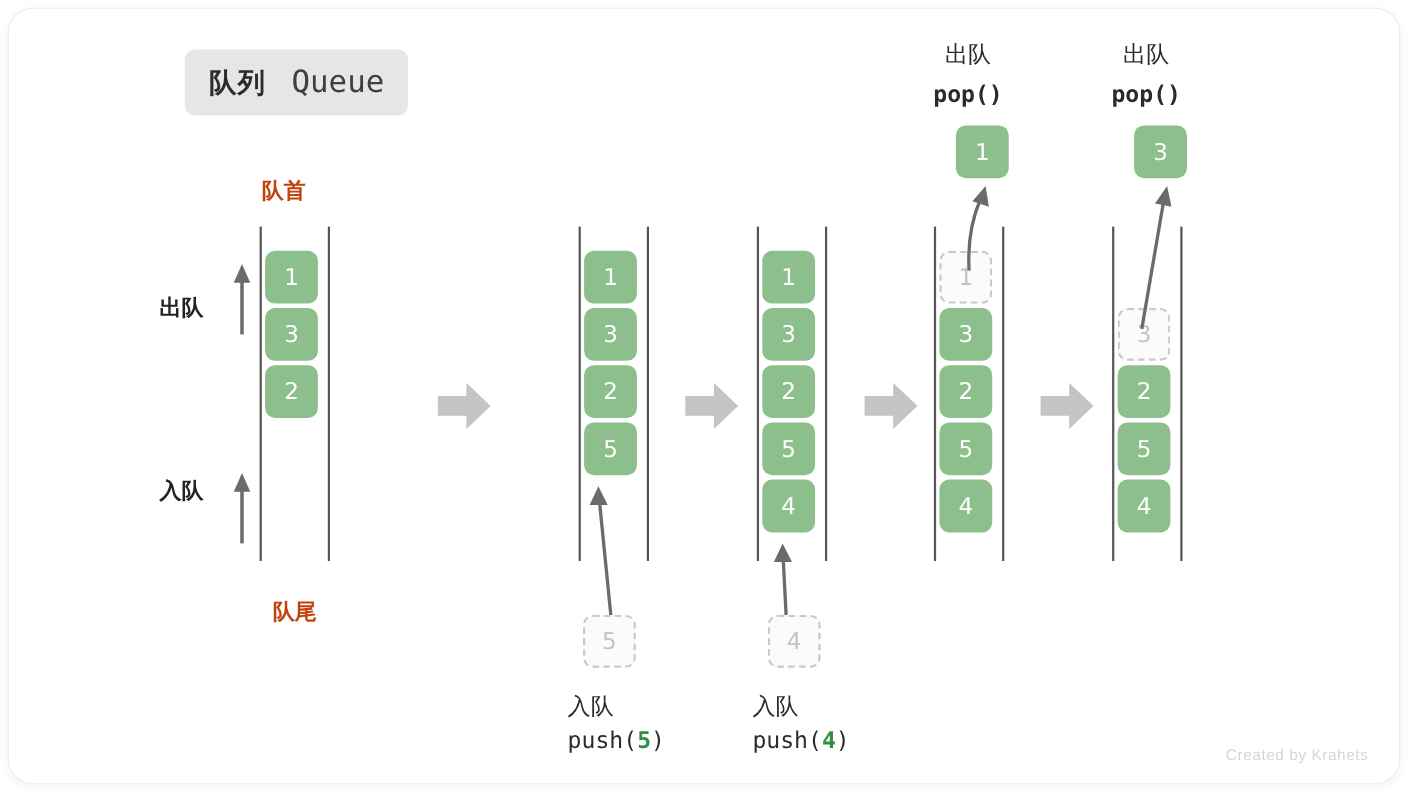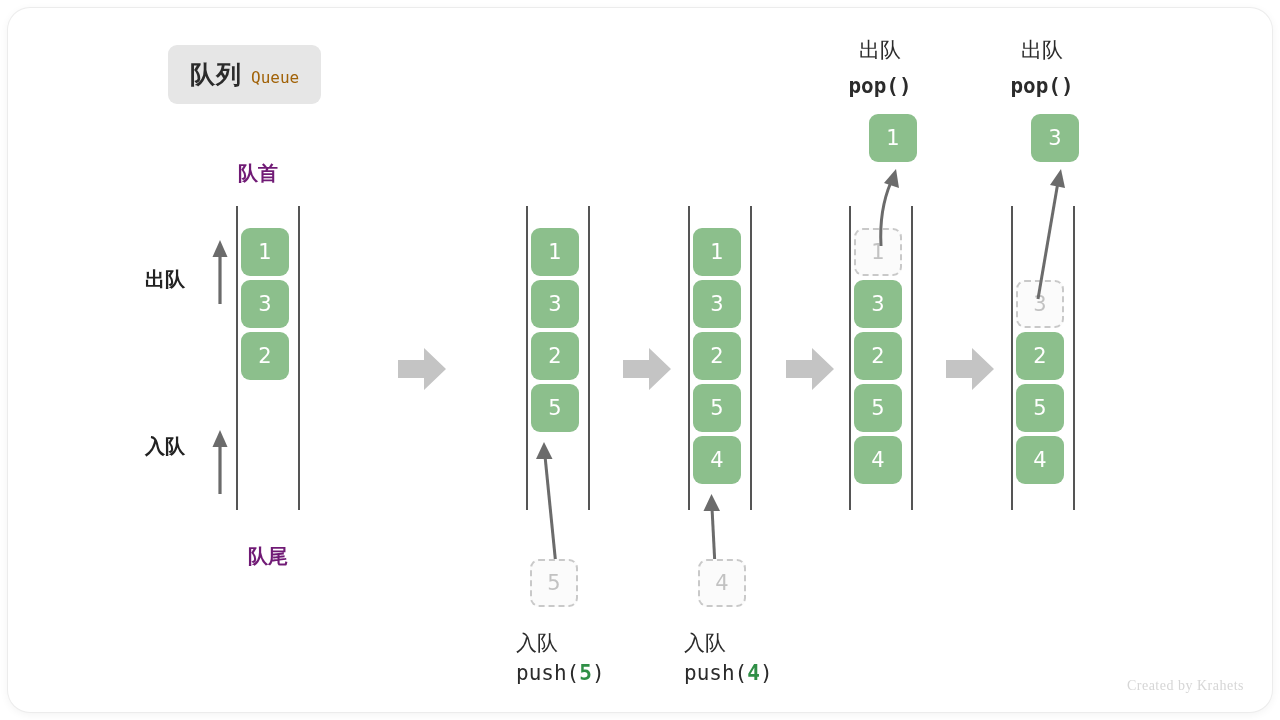--- a/index.html
+++ b/index.html
@@ -14,25 +14,25 @@
     background:#ffffff;border-radius:22px;
     box-shadow:0 0 0 1px #ececec, 0 2px 10px rgba(0,0,0,.06);
   }
   .stage{position:absolute;left:0;top:0;width:1264px;height:704px;}
 
   
   .title-badge{
     position:absolute;left:160px;top:37px;
     background:#e6e6e6;border-radius:9px;
     padding:13px 22px;
-    display:flex;align-items:baseline;gap:9px;
+    display:flex;align-items:baseline;gap:23px;
     color:#2b2b2b;
   }
   .title-cn{font-size:25px;font-weight:bold;letter-spacing:1px;}
-  .title-en{font-size:16px;font-family:"DejaVu Sans Mono","Liberation Mono",monospace;color:#a16207;}
+  .title-en{font-size:28px;font-family:"DejaVu Sans Mono","Liberation Mono",monospace;color:#404040;}
 
   
   .col{position:absolute;}
   .rail{position:absolute;top:0;width:2px;height:300px;background:#555;}
   .rail.left{left:0;}
   .rail.right{right:0;}
   .slots{position:absolute;left:5px;top:22px;}
   .cell{
     width:48px;height:48px;margin-bottom:4px;
     border-radius:9px;
@@ -43,21 +43,21 @@
   .cell.filled{background:#8cbf8c;}
   .cell.ghost{
     background:#fbfbfb;color:#c2c2c2;
     border:2px dashed #c9c9c9;
     width:44px;height:44px;
   }
   .cell.empty{background:transparent;}
 
   
   .col-label{
-    position:absolute;font-size:20px;font-weight:bold;color:#701a75;
+    position:absolute;font-size:20px;font-weight:bold;color:#c2410c;
     white-space:nowrap;
   }
 
   
   .side-label{
     position:absolute;font-size:20px;font-weight:bold;color:#222;white-space:nowrap;
   }
   .up-arrow{position:absolute;}
 
   
@@ -78,21 +78,21 @@
   .pop-head .code{font-family:"DejaVu Sans Mono","Liberation Mono",monospace;font-weight:bold;}
 
   .pop-cell{
     position:absolute;width:48px;height:48px;border-radius:9px;background:#8cbf8c;
     display:flex;align-items:center;justify-content:center;color:#fff;font-size:21px;
     font-family:"DejaVu Sans","Liberation Sans",sans-serif;
   }
 
   .credit{
     position:absolute;right:28px;bottom:18px;
-    font-family:Liberation Serif, serif;
+    font-family:Liberation Sans, sans-serif;
     font-size:14px;color:#d6d6d6;letter-spacing:.5px;
   }
   svg{overflow:visible;}
 </style>
 </head>
 <body>
 
 <div class="card">
   <div class="stage">
 

